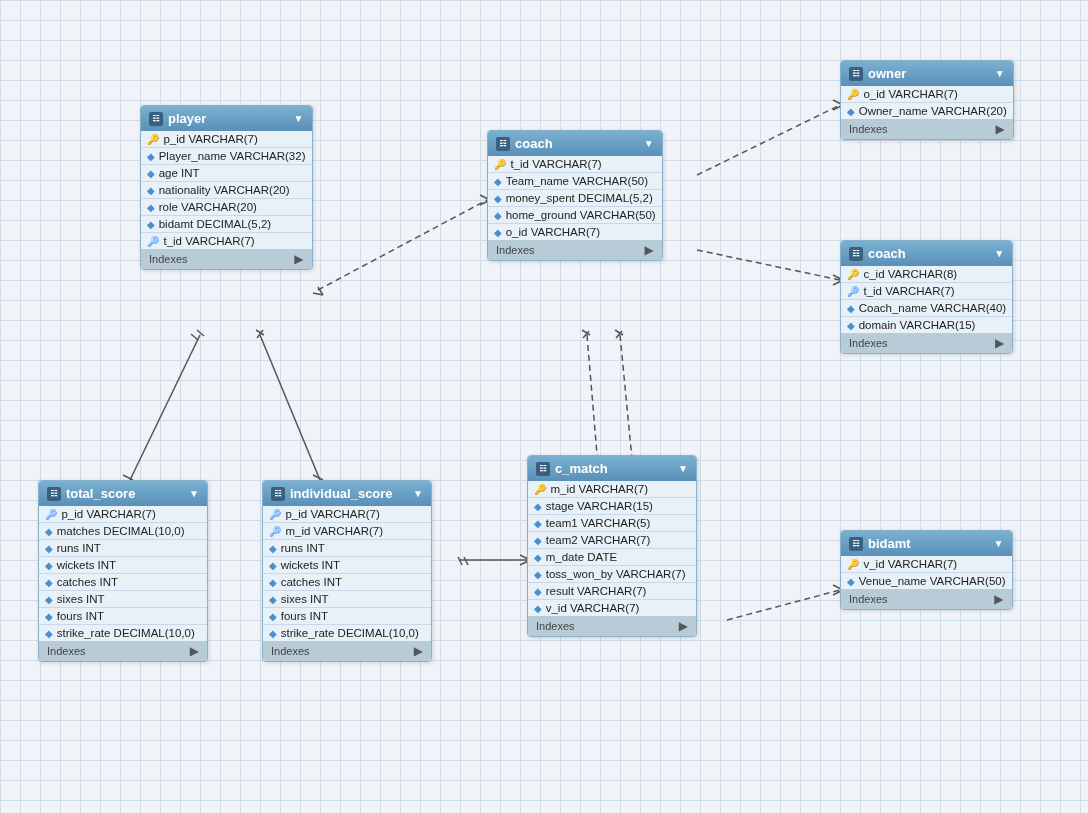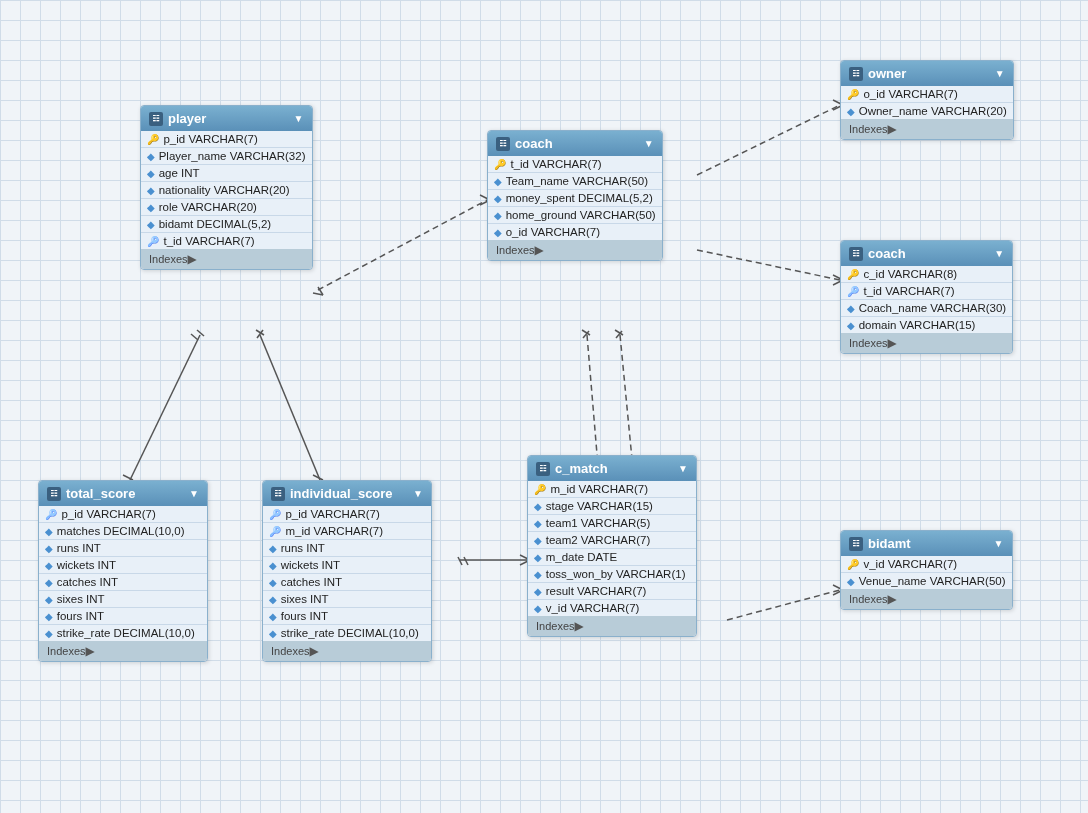--- a/index.html
+++ b/index.html
@@ -95,21 +95,21 @@
       font-size: 11px;
     }
 
     .table-footer {
       background: #b8ccd8;
       padding: 3px 8px;
       font-size: 11px;
       color: #444;
       display: flex;
       align-items: center;
-      justify-content: flex-start;
+      justify-content: space-between;
       border-radius: 0 0 3px 3px;
     }
 
     .footer-arrow {
       font-size: 12px;
       color: #555;
     }
 
     
     .connectors {
@@ -297,21 +297,21 @@
       <div class="table-row">
         <span class="icon-key" style="font-size: 10px;">🔑</span>
         <span>c_id VARCHAR(8)</span>
       </div>
       <div class="table-row">
         <span class="icon-red-key" style="font-size: 10px; filter: hue-rotate(180deg);">🔑</span>
         <span>t_id VARCHAR(7)</span>
       </div>
       <div class="table-row">
         <span class="icon-diamond">◆</span>
-        <span>Coach_name VARCHAR(30)</span>
+        <span>Coach_name VARCHAR(40)</span>
       </div>
       <div class="table-row">
         <span class="icon-diamond">◆</span>
         <span>domain VARCHAR(15)</span>
       </div>
     </div>
     <div class="table-footer">
       <span>Indexes</span>
       <span class="footer-arrow">▶</span>
     </div>
@@ -434,21 +434,21 @@
       <div class="table-row">
         <span class="icon-diamond">◆</span>
         <span>team2 VARCHAR(7)</span>
       </div>
       <div class="table-row">
         <span class="icon-diamond">◆</span>
         <span>m_date DATE</span>
       </div>
       <div class="table-row">
         <span class="icon-diamond">◆</span>
-        <span>toss_won_by VARCHAR(1)</span>
+        <span>toss_won_by VARCHAR(7)</span>
       </div>
       <div class="table-row">
         <span class="icon-diamond">◆</span>
         <span>result VARCHAR(7)</span>
       </div>
       <div class="table-row">
         <span class="icon-diamond">◆</span>
         <span>v_id VARCHAR(7)</span>
       </div>
     </div>

